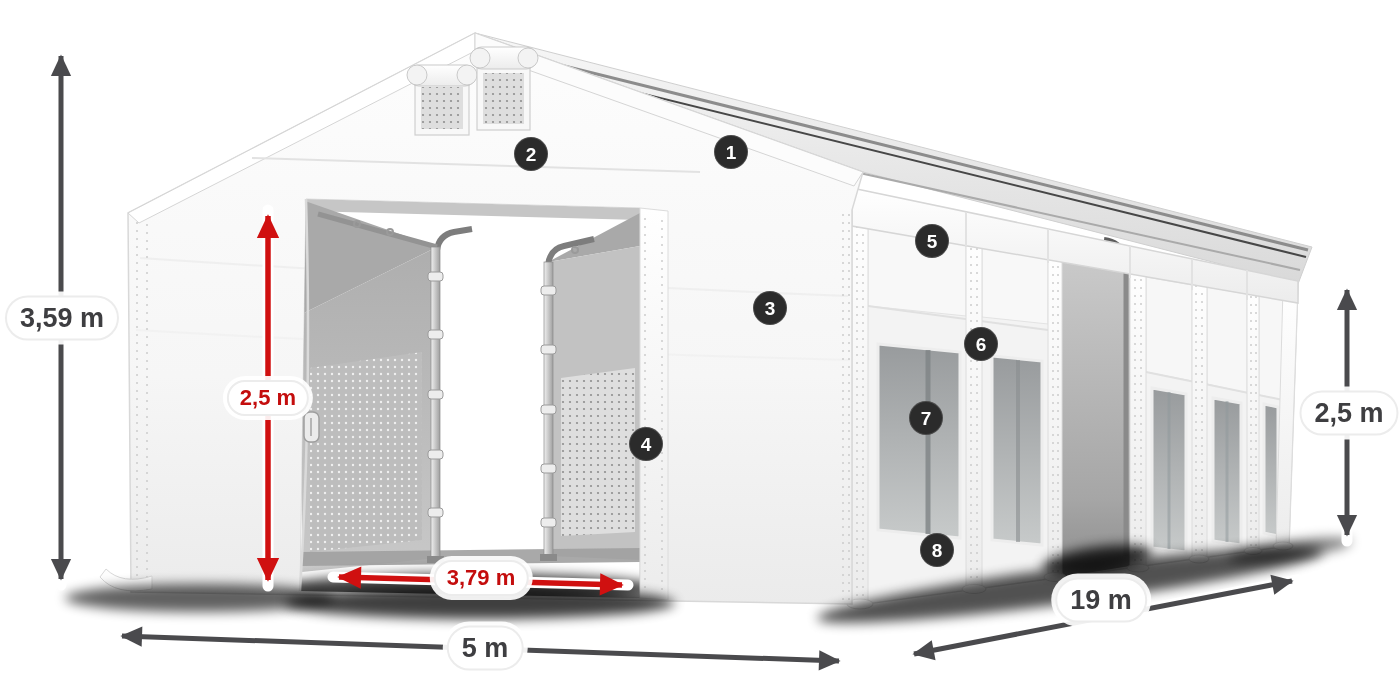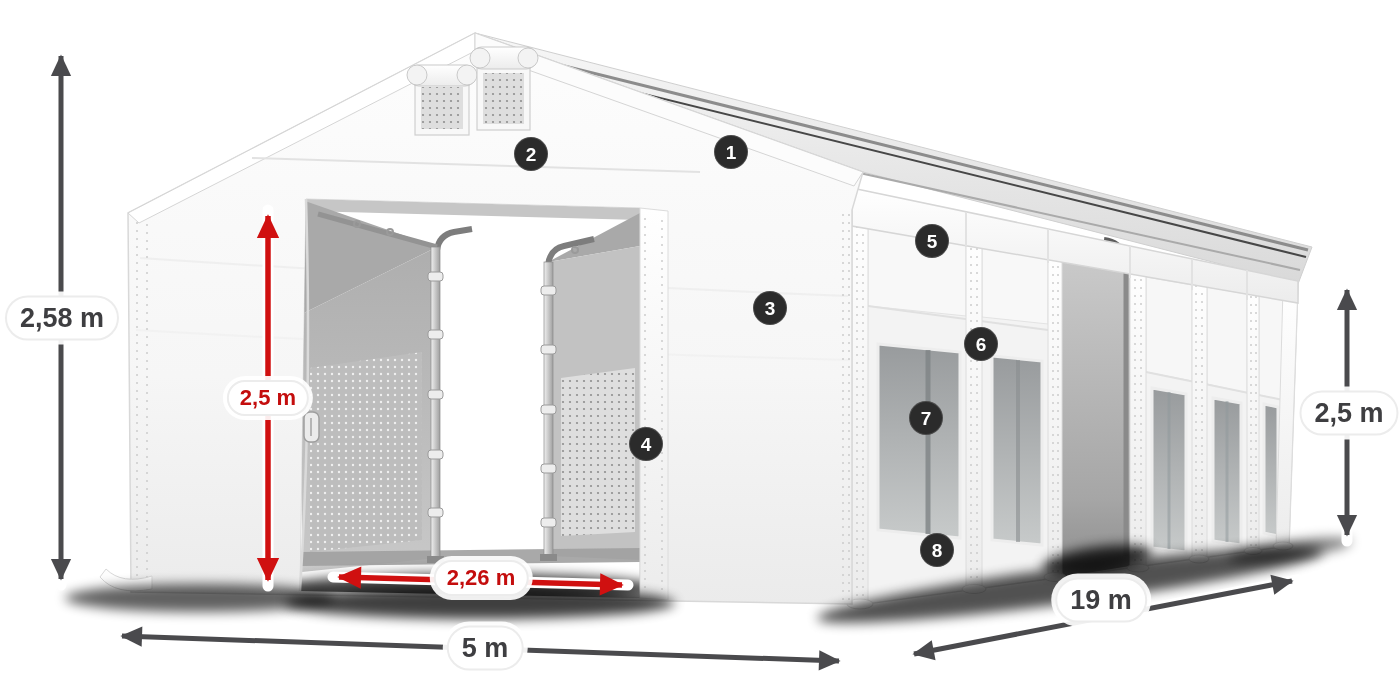--- a/index.html
+++ b/index.html
@@ -316,20 +316,20 @@
 
   <div class="badge" style="left:731px;top:152px">1</div>
   <div class="badge" style="left:531px;top:154px">2</div>
   <div class="badge" style="left:770px;top:308px">3</div>
   <div class="badge" style="left:646px;top:444px">4</div>
   <div class="badge" style="left:932px;top:241px">5</div>
   <div class="badge" style="left:981px;top:344px">6</div>
   <div class="badge" style="left:926px;top:418px">7</div>
   <div class="badge" style="left:937px;top:550px">8</div>
 
-  <div class="pill p-dark p-lg" style="left:62px;top:318px">2,58 m</div>
+  <div class="pill p-dark p-lg" style="left:62px;top:318px">3,59 m</div>
   <div class="pill p-red  p-md" style="left:268px;top:398px">2,5 m</div>
-  <div class="pill p-red  p-md" style="left:481px;top:578px">2,26 m</div>
+  <div class="pill p-red  p-md" style="left:481px;top:578px">3,79 m</div>
   <div class="pill p-dark p-lg" style="left:485px;top:648px">5 m</div>
   <div class="pill p-dark p-lg" style="left:1101px;top:600px">19 m</div>
   <div class="pill p-dark p-lg" style="left:1349px;top:413px">2,5 m</div>
 
 </div>
 
 </body></html>

